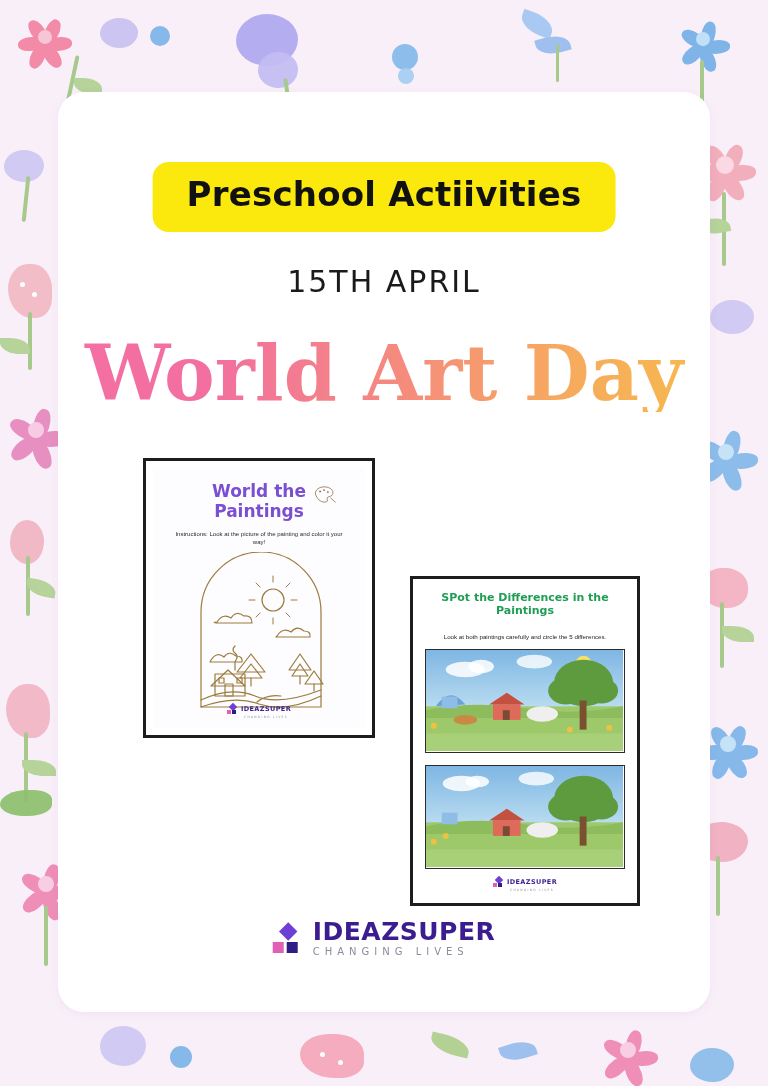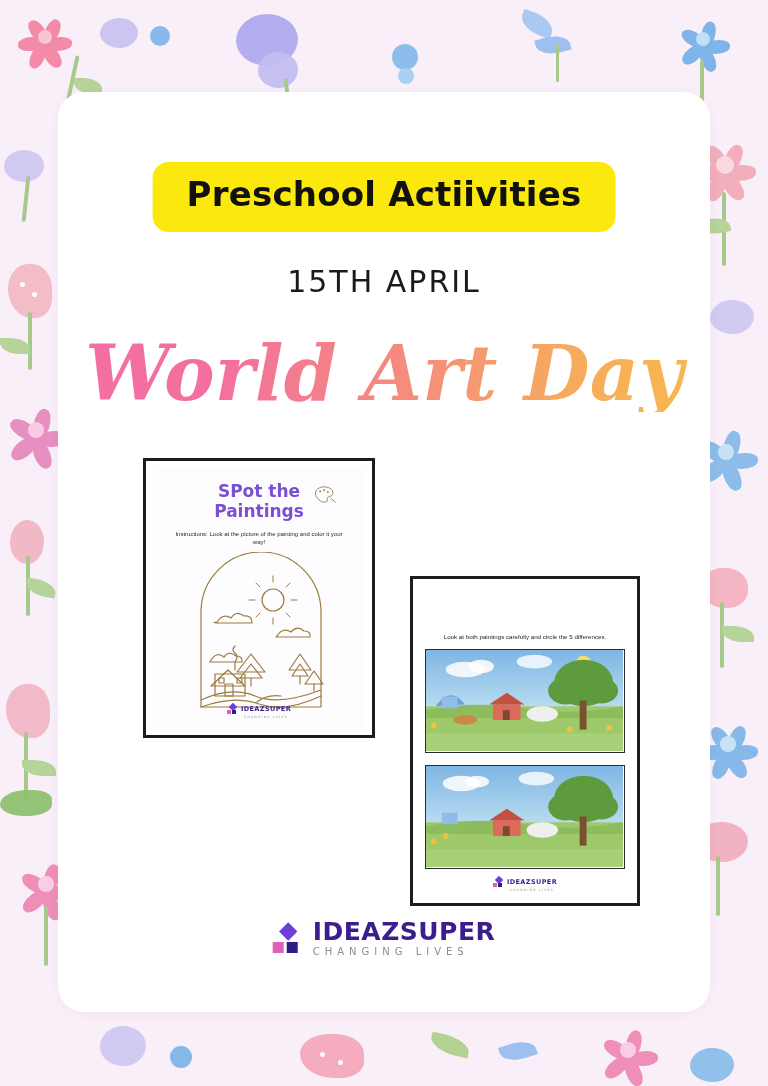--- a/index.html
+++ b/index.html
@@ -101,21 +101,20 @@
   }
 
   .script-title {
     position: absolute;
     left: 50%;
     transform: translateX(-50%);
     top: 244px;
     width: 620px;
     text-align: center;
     font-family: "DejaVu Serif", serif;
-    font-style: italic;
     font-weight: bold;
     font-size: 76px;
     line-height: 1;
     white-space: nowrap;
     background: linear-gradient(90deg, #f46fa3 0%, #f26fa0 22%, #f58a7e 52%, #f6a95f 78%, #f7b84e 100%);
     -webkit-background-clip: text;
     background-clip: text;
     color: transparent;
     text-shadow: none;
   }
@@ -408,21 +407,21 @@
       <div class="txt">Preschool Actiivities</div>
     </div>
 
     <div class="date-line">15TH   APRIL</div>
 
     <div class="script-title">World Art Day</div>
 
     <div class="sheet1">
       <div class="inner">
         <div class="s1-title">
-          <span>SPot the</span><br>
+          <span>World the</span><br>
           <span>Paintings</span>
         </div>
 
         <svg class="palette-icon" viewBox="0 0 40 30">
           <path d="M8 18 C4 12 10 4 20 4 C30 4 36 10 33 16 C31 20 26 18 25 21 C24 24 27 26 24 27 C16 29 11 24 8 18 Z" fill="none" stroke="#8d6a3f" stroke-width="1.2"></path>
           <circle cx="14" cy="11" r="1.4" fill="#8d6a3f"></circle>
           <circle cx="20" cy="9" r="1.4" fill="#8d6a3f"></circle>
           <circle cx="26" cy="12" r="1.4" fill="#8d6a3f"></circle>
           <path d="M30 21 L38 28" stroke="#8d6a3f" stroke-width="1.2" fill="none"></path>
         </svg>
@@ -470,20 +469,24 @@
             <span class="logo-text">
               <span class="name">IDEAZSUPER</span>
               <span class="tag" style="display:block">CHANGING LIVES</span>
             </span>
           </span>
         </div>
       </div>
     </div>
 
     <div class="sheet2">
+      <div class="s2-title">
+        <span>SPot the Differences in the</span><br>
+        <span>Paintings</span>
+      </div>
       <div class="s2-instr">Look at both paintings carefully and circle the 5 differences.</div>
 
       <div class="s2-pic one">
         <svg viewBox="0 0 200 104" width="197" height="101" preserveAspectRatio="none">
           <defs>
             <linearGradient id="sky1" x1="0" y1="0" x2="0" y2="1">
               <stop offset="0%" stop-color="#7fb6e3"></stop>
               <stop offset="100%" stop-color="#bfe0f2"></stop>
             </linearGradient>
           </defs>

